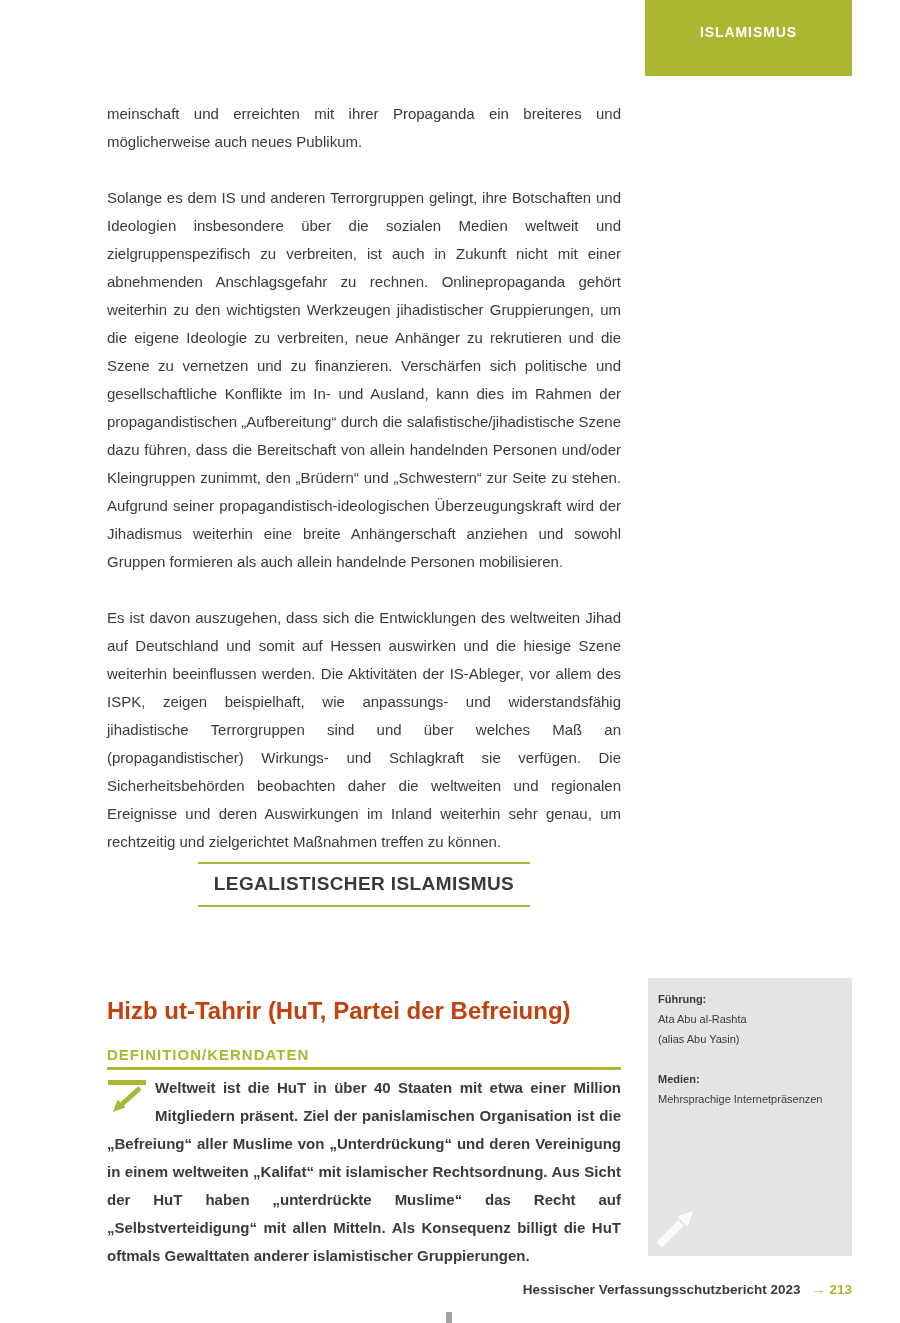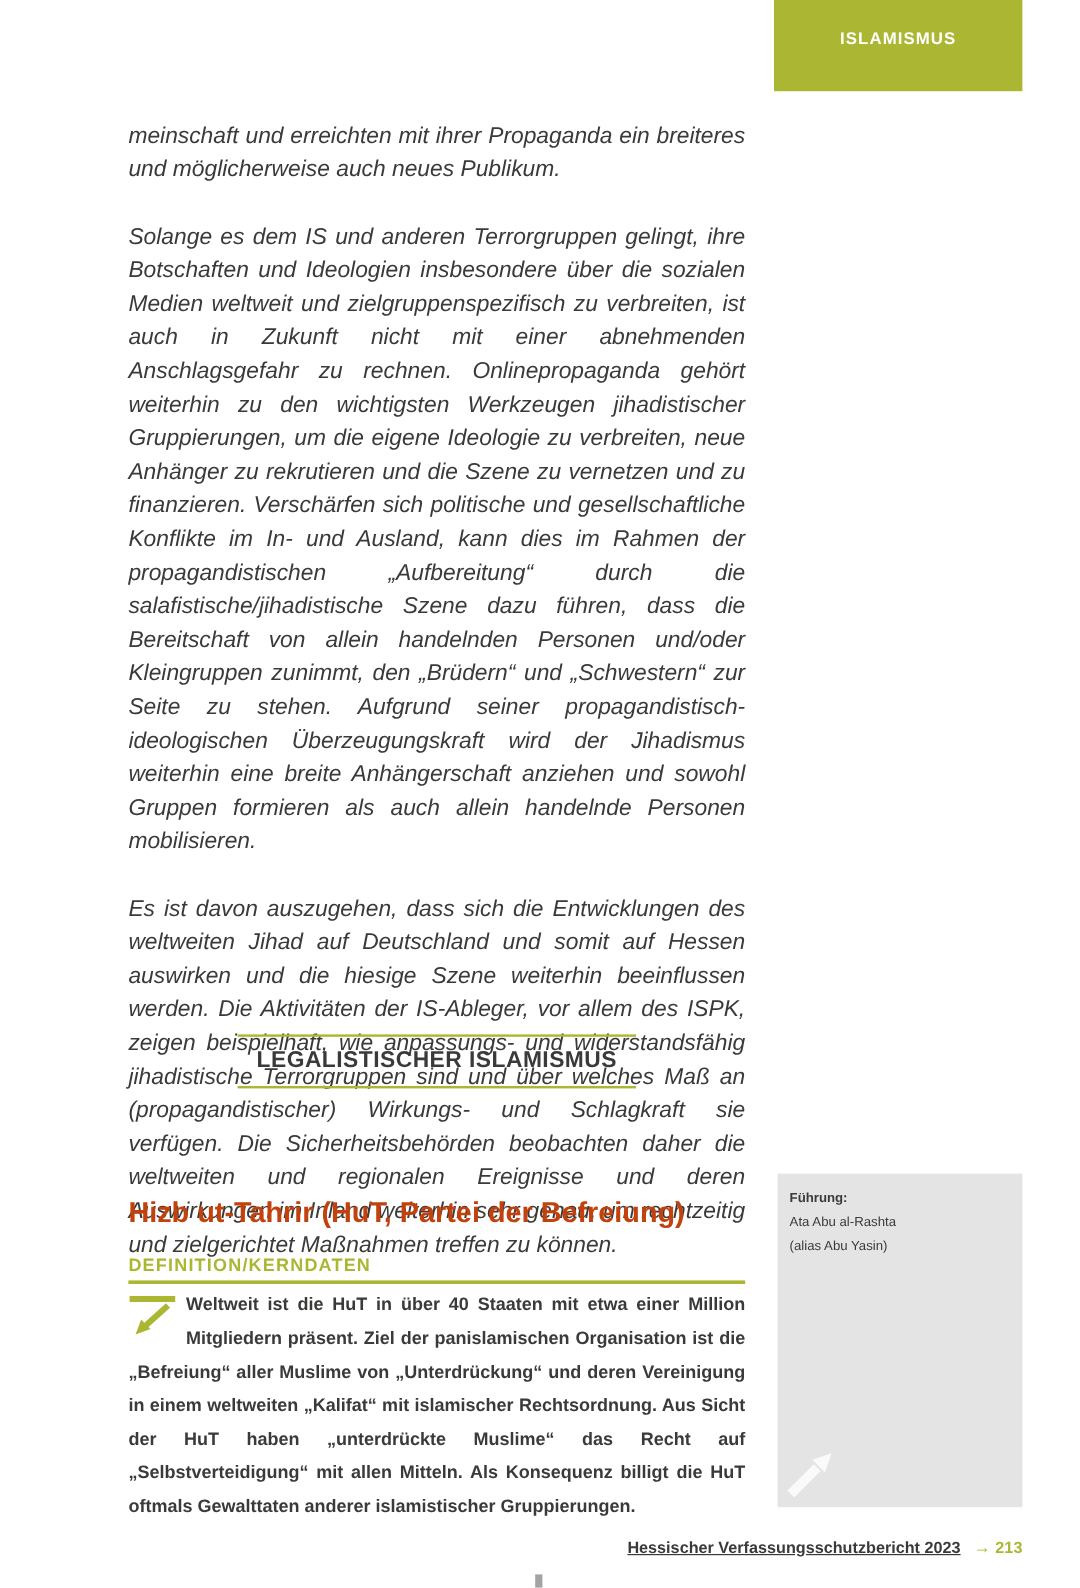--- a/index.html
+++ b/index.html
@@ -21,21 +21,21 @@
     display:flex; align-items:center; justify-content:center;
     padding-bottom:13px;
   }
   .tab-label {
     color:#ffffff; font-size:14px; font-weight:bold; letter-spacing:0.9px;
   }
 
   
   .body-text {
     position:absolute; left:107px; top:100px; width:514px;
-    font-size:19px; line-height:28px; text-align:justify;font-style:italic;
+    font-size:15px; line-height:28px; text-align:justify;
   }
   .body-text p + p { margin-top:28px; }
 
   
   .section-header {
     position:absolute; left:107px; top:862px; width:514px;
     display:flex; justify-content:center;
   }
   .section-header-box {
     border-top:2px solid #abb733;
@@ -85,21 +85,21 @@
     position:absolute; left:1px; bottom:1px; width:48px; height:48px;
   }
   .sidebar-arrow svg { display:block; width:48px; height:48px; }
 
   
   .footer {
     position:absolute; right:48px; top:1281px;
     display:flex; align-items:baseline; gap:11px;
     font-size:13.5px;
   }
-  .footer-title { font-weight:bold; color:#3a3a39;text-decoration:underline; }
+  .footer-title { font-weight:bold; color:#3a3a39; }
   .footer-page-group { display:inline-flex; align-items:baseline; gap:4px; }
   .footer-arrow { color:#abb733; font-size:14px; }
   .footer-page { color:#abb733; font-weight:bold; }
 
   .crop-mark {
     position:absolute; left:446px; top:1312px;
     width:6px; height:11px; background:#a3a3a3;
   }
 </style>
 </head>
@@ -138,20 +138,24 @@
     </span>
     <span>Weltweit ist die HuT in über 40 Staaten mit etwa einer Million Mitgliedern präsent. Ziel der panislamischen Organisation ist die „Befreiung“ aller Muslime von „Unterdrückung“ und deren Vereinigung in einem weltweiten „Kalifat“ mit islamischer Rechtsordnung. Aus Sicht der HuT haben „unterdrückte Muslime“ das Recht auf „Selbstverteidigung“ mit allen Mitteln. Als Konsequenz billigt die HuT oftmals Gewalttaten anderer islamistischer Gruppierungen.</span>
   </div>
 
   <aside class="sidebar">
     <div class="sb-block">
       <p class="sb-label">Führung:</p>
       <p class="sb-text">Ata Abu al-Rashta</p>
       <p class="sb-text">(alias Abu Yasin)</p>
     </div>
+    <div class="sb-block">
+      <p class="sb-label">Medien:</p>
+      <p class="sb-text sb-nowrap">Mehrsprachige Internetpräsenzen</p>
+    </div>
     <span class="sidebar-arrow">
       <svg viewBox="0 0 48 48" xmlns="http://www.w3.org/2000/svg">
         <line x1="10" y1="38" x2="32" y2="16" stroke="rgba(255,255,255,0.8)" stroke-width="8"></line>
         <polygon points="44,4 38.5,20 28,9.5" fill="rgba(255,255,255,0.8)"></polygon>
       </svg>
     </span>
   </aside>
 
   <div class="footer">
     <span class="footer-title">Hessischer Verfassungsschutzbericht 2023</span>

